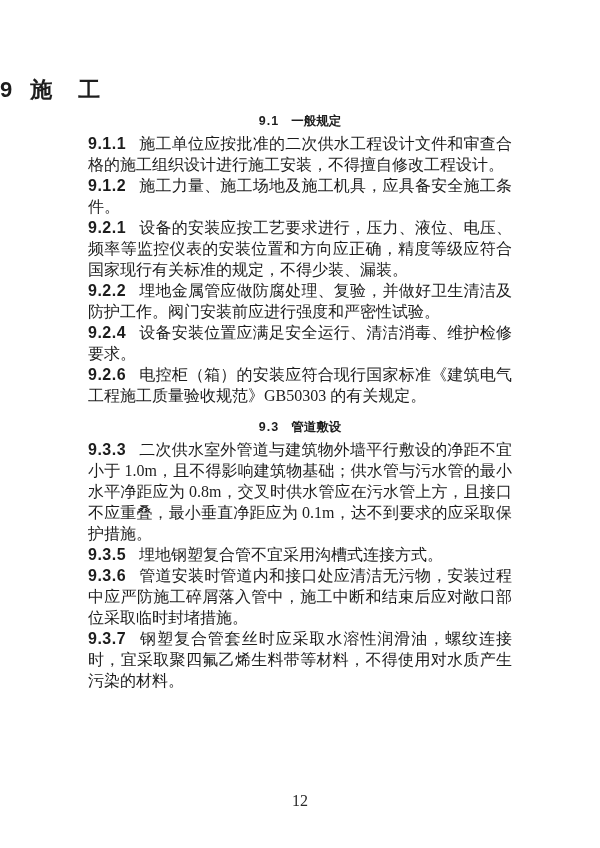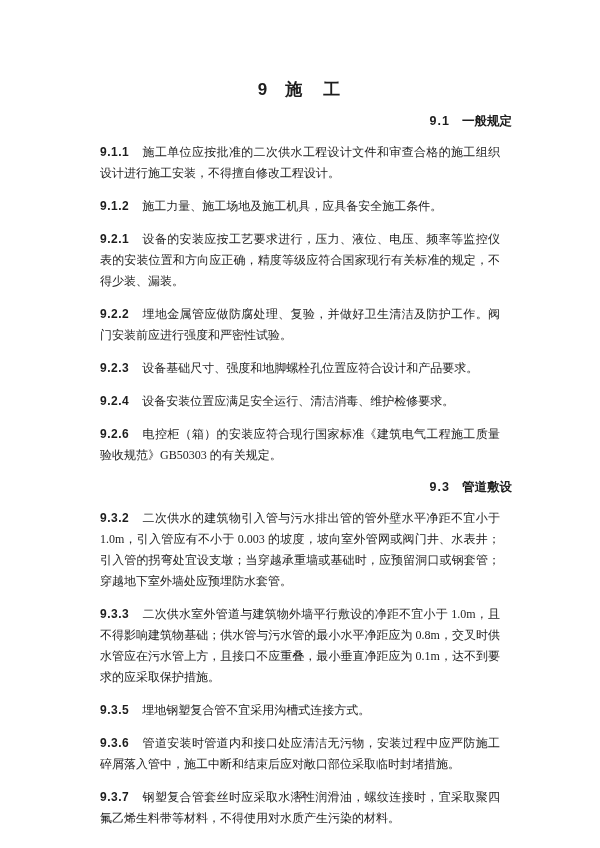--- a/index.html
+++ b/index.html
@@ -7,83 +7,80 @@
     position:relative;
     width:600px;height:848px;
     background:#ffffff;
     color:#1d1d1d;
     overflow:hidden;
     font-family:"Liberation Serif","DejaVu Serif",serif;
   }
   .doc-title{
     margin:0 0 8px 0;
     padding-top:80px;
-    text-align:center;
     font-family:"Liberation Sans","DejaVu Sans",sans-serif;
     font-weight:bold;
-    font-size:17px;
+    font-size:22px;
     line-height:20px;
     letter-spacing:2px;
   }
   .doc-title .t-num{margin-right:18px;letter-spacing:0;}
   .content{padding:0 88px;}
   .sec-heading{
     margin:12px 0 3px 0;
-    text-align:right;
+    text-align:center;
     font-family:"Liberation Sans","DejaVu Sans",sans-serif;
     font-weight:bold;
     font-size:12.5px;
     line-height:18px;
   }
   .sec-heading .h-num{margin-right:12px;letter-spacing:1px;}
   .clause{
-    margin:12px;
-    font-size:12px;
+    margin:0;
+    font-size:16px;
     line-height:21px;
     text-align:justify;
   }
   .clause .cnum{
     font-family:"Liberation Sans","DejaVu Sans",sans-serif;
     font-weight:bold;
     letter-spacing:0.5px;
     margin-right:13px;
     white-space:nowrap;
   }
   .page-number{
     position:absolute;
     left:0;right:0;
-    bottom:48px;
+    bottom:38px;
     text-align:center;
-    font-size:11px;
+    font-size:16px;
     color:#2a2a2a;
   }
 </style>
 </head>
 <body>
 
 <div class="page">
   <h1 class="doc-title">
     <span class="t-num">9</span><span>施　工</span>
   </h1>
   <div class="content" id="sections">
       <section>
         <div class="sec-heading"><span class="h-num">9.1</span><span>一般规定</span></div>
         <p class="clause"><span class="cnum">9.1.1</span><span>施工单位应按批准的二次供水工程设计文件和审查合格的施工组织设计进行施工安装，不得擅自修改工程设计。</span></p>
         <p class="clause"><span class="cnum">9.1.2</span><span>施工力量、施工场地及施工机具，应具备安全施工条件。</span></p>
       </section>
       <section>
         <p class="clause"><span class="cnum">9.2.1</span><span>设备的安装应按工艺要求进行，压力、液位、电压、频率等监控仪表的安装位置和方向应正确，精度等级应符合国家现行有关标准的规定，不得少装、漏装。</span></p>
         <p class="clause"><span class="cnum">9.2.2</span><span>埋地金属管应做防腐处理、复验，并做好卫生清洁及防护工作。阀门安装前应进行强度和严密性试验。</span></p>
-        <p class="clause"><span class="cnum">9.2.3</span><span>设备基础尺寸、强度和地脚螺栓孔位置应符合设计和产品要求。</span></p>
         <p class="clause"><span class="cnum">9.2.4</span><span>设备安装位置应满足安全运行、清洁消毒、维护检修要求。</span></p>
         <p class="clause"><span class="cnum">9.2.6</span><span>电控柜（箱）的安装应符合现行国家标准《建筑电气工程施工质量验收规范》GB50303 的有关规定。</span></p>
       </section>
       <section>
         <div class="sec-heading"><span class="h-num">9.3</span><span>管道敷设</span></div>
-        <p class="clause"><span class="cnum">9.3.2</span><span>二次供水的建筑物引入管与污水排出管的管外壁水平净距不宜小于 1.0m，引入管应有不小于 0.003 的坡度，坡向室外管网或阀门井、水表井；引入管的拐弯处宜设支墩；当穿越承重墙或基础时，应预留洞口或钢套管；穿越地下室外墙处应预埋防水套管。</span></p>
         <p class="clause"><span class="cnum">9.3.3</span><span>二次供水室外管道与建筑物外墙平行敷设的净距不宜小于 1.0m，且不得影响建筑物基础；供水管与污水管的最小水平净距应为 0.8m，交叉时供水管应在污水管上方，且接口不应重叠，最小垂直净距应为 0.1m，达不到要求的应采取保护措施。</span></p>
         <p class="clause"><span class="cnum">9.3.5</span><span>埋地钢塑复合管不宜采用沟槽式连接方式。</span></p>
         <p class="clause"><span class="cnum">9.3.6</span><span>管道安装时管道内和接口处应清洁无污物，安装过程中应严防施工碎屑落入管中，施工中断和结束后应对敞口部位采取临时封堵措施。</span></p>
         <p class="clause"><span class="cnum">9.3.7</span><span>钢塑复合管套丝时应采取水溶性润滑油，螺纹连接时，宜采取聚四氟乙烯生料带等材料，不得使用对水质产生污染的材料。</span></p>
       </section>
     </div>
   <div class="page-number">12</div>
 </div>
 
 </body></html>

